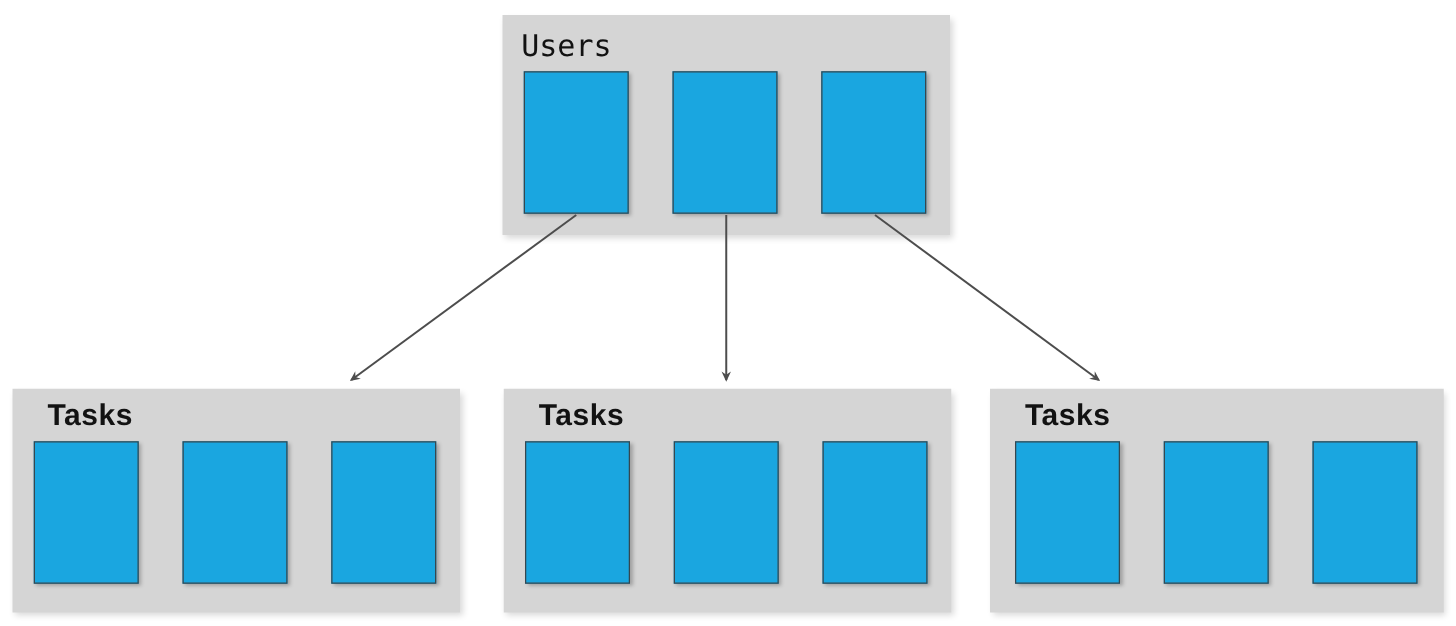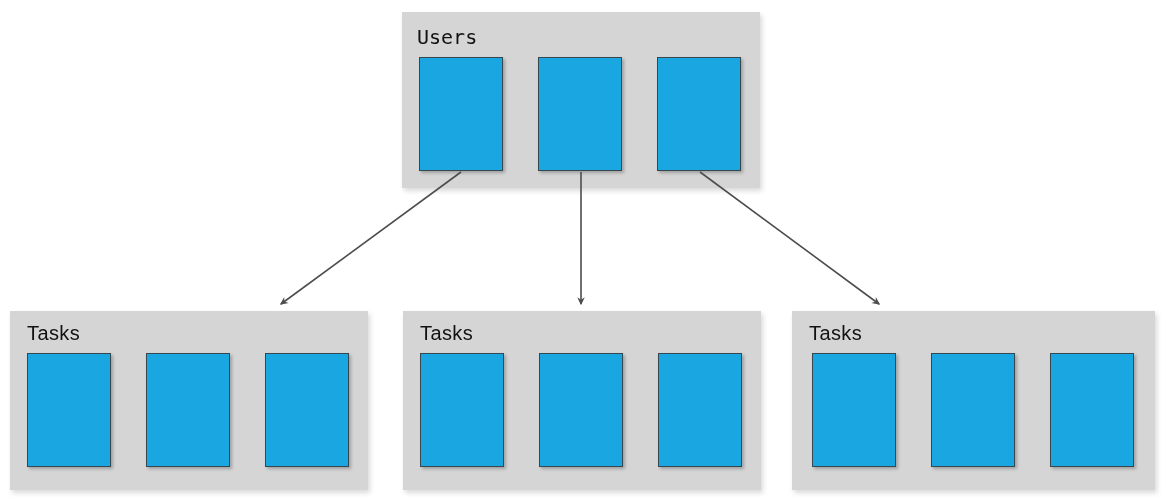--- a/index.html
+++ b/index.html
@@ -14,33 +14,33 @@
     position:absolute;
     background:var(--group-bg,#d5d5d5);
     box-shadow:2px 3px 5px rgba(0,0,0,0.15);
   }
   .group-users{left:402px;top:12px;width:358px;height:176px;}
   .group-tasks-1{left:10px;top:311px;width:358px;height:179px;}
   .group-tasks-2{left:403px;top:311px;width:358px;height:179px;}
   .group-tasks-3{left:792px;top:311px;width:363px;height:179px;}
 
   .group-label{
-    font-size:20px;
+    font-size:24px;
     line-height:26px;
     color:var(--label,#121212);
   }
   .label-mono{
     font-family:"DejaVu Sans Mono",monospace;
     margin:12px 0 0 15px;
     letter-spacing:0px;
   }
   .label-sans{
     font-family:"Liberation Sans",sans-serif;
-    font-weight:400;
-    margin:9px 0 0 17px;
+    font-weight:700;
+    margin:9px 0 0 28px;
     letter-spacing:0.4px;
   }
   .cards{
     display:flex;
     gap:35px;
     padding-left:17px;
     margin-top:7px;
   }
   .group-tasks-3 .cards{padding-left:20px;}
   .card{

